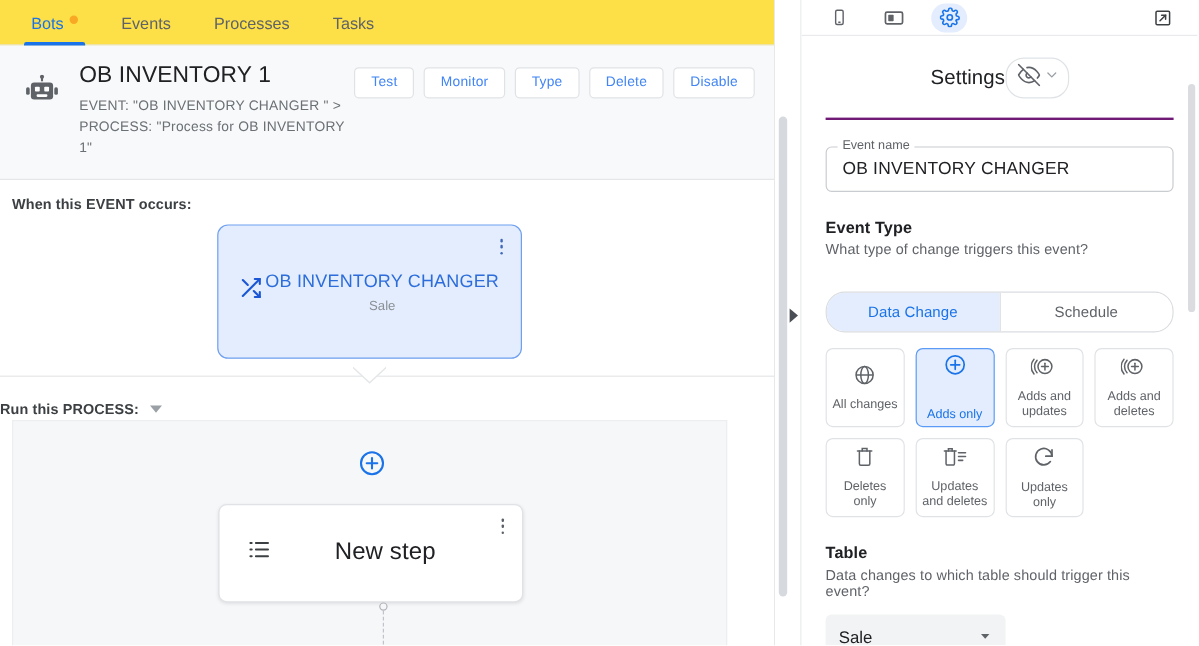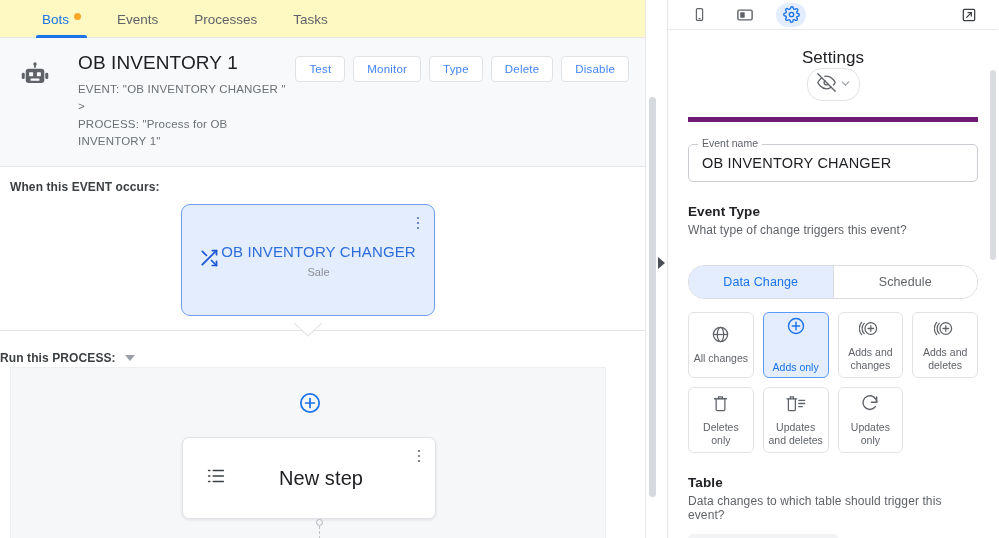--- a/index.html
+++ b/index.html
@@ -18,23 +18,23 @@
     position: relative;
     overflow: hidden;
     border-right: 1px solid #e8e8e8;
   }
 
   
   .tabbar {
     height: 38px;
     display: flex;
     align-items: flex-end;
-    padding-left: 24px;
+    padding-left: 8px;
     border-bottom: 1px solid #e4e6e8;
-    background: #fef9c3;
+    background: #fde047;
   }
   .tab {
     position: relative;
     padding: 0 18px 10px 18px;
     font-size: 13.5px;
     color: #5f6368;
     cursor: pointer;
     display: flex;
     align-items: center;
     gap: 5px;
@@ -57,21 +57,21 @@
   
   .bot-header {
     background: #f8f9fa;
     border-bottom: 1px solid #e4e6e8;
     padding: 14px 16px 16px 16px;
     display: flex;
     align-items: flex-start;
     min-height: 94px;
   }
   .robot-icon { width: 34px; margin-top: 10px; margin-left: 4px; flex: none; }
-  .bot-meta { margin-left: 24px; flex: 1; }
+  .bot-meta { margin-left: 12px; flex: 1; }
   .bot-title {
     font-size: 19px; color: #202124; font-weight: 400;
     letter-spacing: .1px; margin-bottom: 7px;
   }
   .bot-sub {
     font-size: 11.5px; color: #6b7075; line-height: 1.5;
     letter-spacing: .2px;
   }
   .hdr-actions { display: flex; gap: 8px; margin-top: 4px; }
   .pill-btn {
@@ -232,24 +232,23 @@
     flex: 1; overflow: hidden; position: relative;
     padding: 0 20px;
   }
   .rp-scrollbar {
     position: absolute; right: 2px; top: 40px;
     width: 6px; height: 190px; border-radius: 3px;
     background: #dadce0; cursor: pointer;
   }
 
   .settings-head {
-    display: flex; align-items: center; justify-content: flex-start;
+    display: flex; align-items: center; justify-content: center;
     padding: 18px 0 16px 0;
-    border-bottom: 5px solid #701a75;
-    flex-direction: column;
+    border-bottom: 2px solid #701a75;
   }
   .settings-title { font-size: 17px; color: #202124; letter-spacing: .1px; }
   .vis-toggle {
     display: flex; align-items: center; gap: 3px;
     border: 1px solid #e0e3e6; border-radius: 15px;
     padding: 4px 7px 4px 9px; cursor: pointer; background: #fff;
   }
 
   .field-wrap { margin-top: 22px; position: relative; }
   .field-box {
@@ -552,21 +551,21 @@
         <div class="tile">
           <span>
             <svg width="22" height="19" viewBox="0 0 28 24" fill="none" stroke="currentColor" stroke-width="1.6" stroke-linecap="round">
               <circle cx="15" cy="12" r="7.4"></circle>
               <line x1="15" y1="8.4" x2="15" y2="15.6"></line>
               <line x1="11.4" y1="12" x2="18.6" y2="12"></line>
               <path d="M6.6 5.4 A9.6 9.6 0 0 0 6.6 18.6"></path>
               <path d="M3.4 4.2 A11.6 11.6 0 0 0 3.4 19.8"></path>
             </svg>
           </span>
-          <span class="tile-label">Adds and changes</span>
+          <span class="tile-label">Adds and updates</span>
         </div>
 
         <div class="tile">
           <span>
             <svg width="22" height="19" viewBox="0 0 28 24" fill="none" stroke="currentColor" stroke-width="1.6" stroke-linecap="round">
               <circle cx="15" cy="12" r="7.4"></circle>
               <line x1="15" y1="8.4" x2="15" y2="15.6"></line>
               <line x1="11.4" y1="12" x2="18.6" y2="12"></line>
               <path d="M6.6 5.4 A9.6 9.6 0 0 0 6.6 18.6"></path>
               <path d="M3.4 4.2 A11.6 11.6 0 0 0 3.4 19.8"></path>

